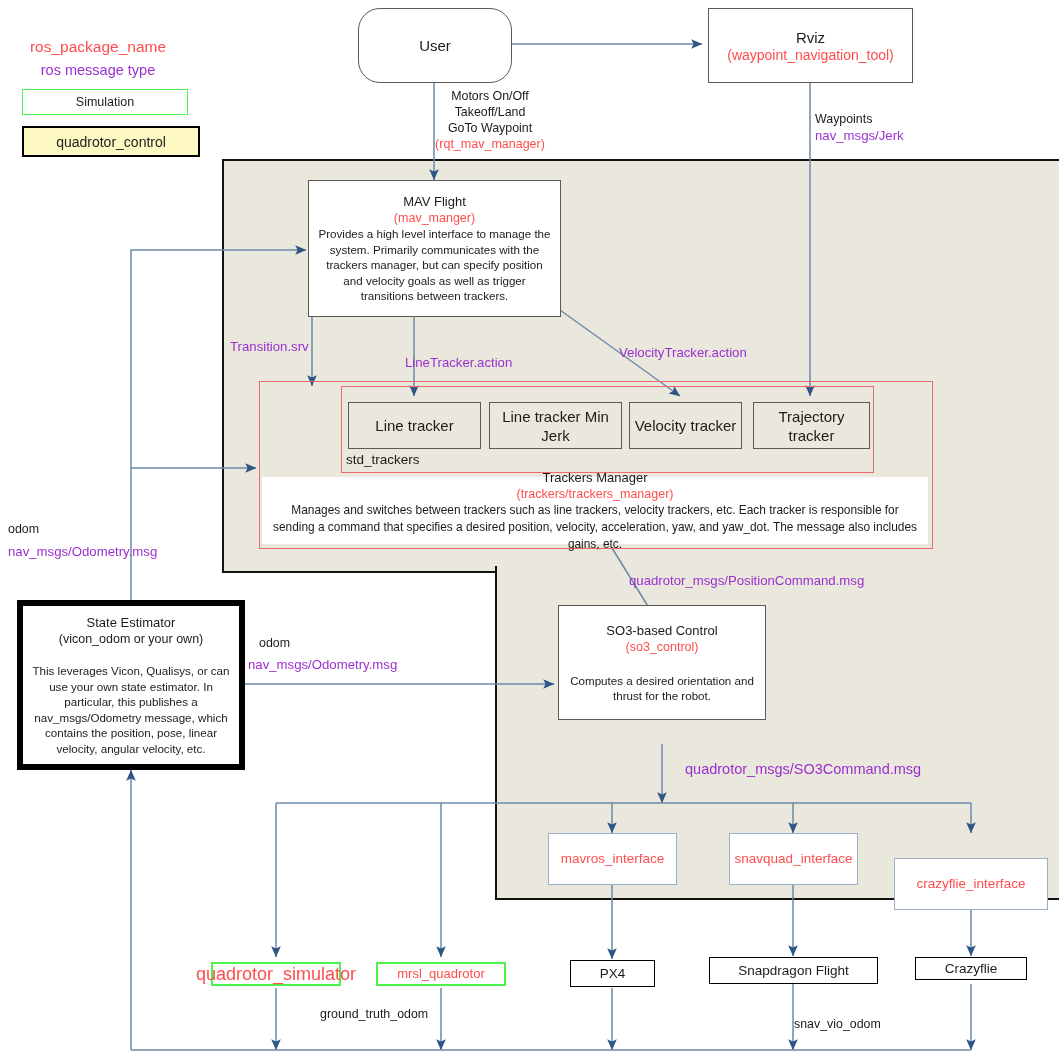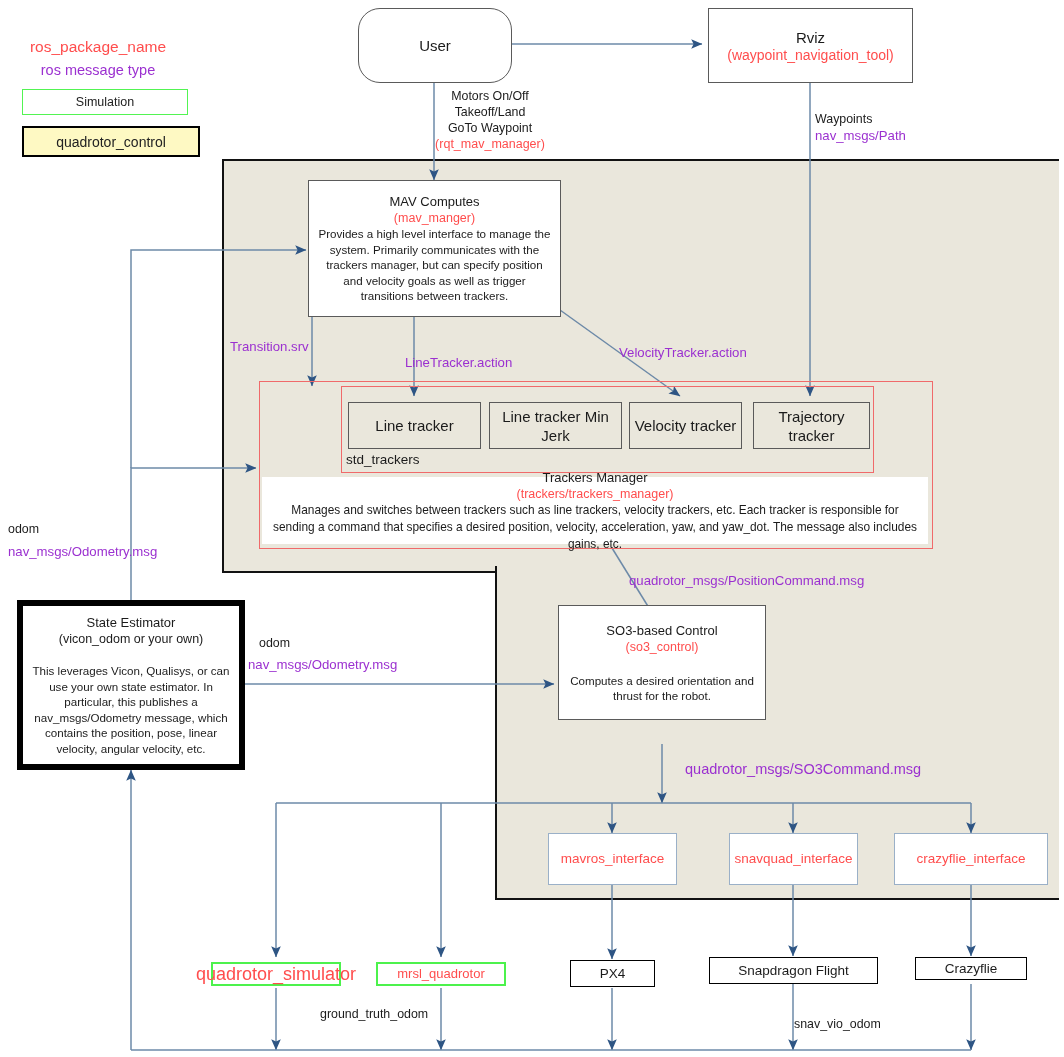--- a/index.html
+++ b/index.html
@@ -138,24 +138,24 @@
   </div>
 
   <div class="elab ctr" style="left:428px;top:88px;width:124px;">
     <div>Motors On/Off</div>
     <div>Takeoff/Land</div>
     <div>GoTo Waypoint</div>
     <div class="pkg">(rqt_mav_manager)</div>
   </div>
 
   <div class="elab" style="left:815px;top:111px;">Waypoints</div>
-  <div class="plab" style="left:815px;top:127px;">nav_msgs/Path</div>
+  <div class="plab" style="left:815px;top:127px;">nav_msgs/Jerk</div>
 
   <div class="node wbox" style="left:308px;top:180px;width:253px;height:137px;">
-    <div class="ttl">MAV Computes</div>
+    <div class="ttl">MAV Flight</div>
     <div class="pkg">(mav_manger)</div>
     <div class="desc">Provides a high level interface to manage the system. Primarily communicates with the trackers manager, but can specify position and velocity goals as well as trigger transitions between trackers.</div>
   </div>
 
   <div class="plab" style="left:230px;top:338px;">Transition.srv</div>
   <div class="plab" style="left:405px;top:354px;">LineTracker.action</div>
   <div class="plab" style="left:619px;top:344px;">VelocityTracker.action</div>
 
   <div class="redgroup"></div>
   <div class="redinner"></div>
@@ -201,21 +201,21 @@
   </div>
 
   <div class="plab" style="left:685px;top:761px;font-size:14.5px;">quadrotor_msgs/SO3Command.msg</div>
 
   <div class="node bbox" style="left:548px;top:833px;width:129px;height:52px;">
     <div class="pkg" style="font-size:13.5px;">mavros_interface</div>
   </div>
   <div class="node bbox" style="left:729px;top:833px;width:129px;height:52px;">
     <div class="pkg" style="font-size:13.5px;">snavquad_interface</div>
   </div>
-  <div class="node bbox" style="left:894px;top:833px;width:154px;height:52px;">
+  <div class="node bbox" style="left:894px;top:858px;width:154px;height:52px;">
     <div class="pkg" style="font-size:13.5px;">crazyflie_interface</div>
   </div>
 
   <div class="node grbox" style="left:211px;top:962px;width:130px;height:24px;">
     <div class="pkg" style="font-size:18px;">quadrotor_simulator</div>
   </div>
   <div class="node grbox" style="left:376px;top:962px;width:130px;height:24px;">
     <div class="pkg" style="font-size:13px;">mrsl_quadrotor</div>
   </div>
   <div class="node blackbox" style="left:570px;top:960px;width:85px;height:27px;border-width:1.5px;">

